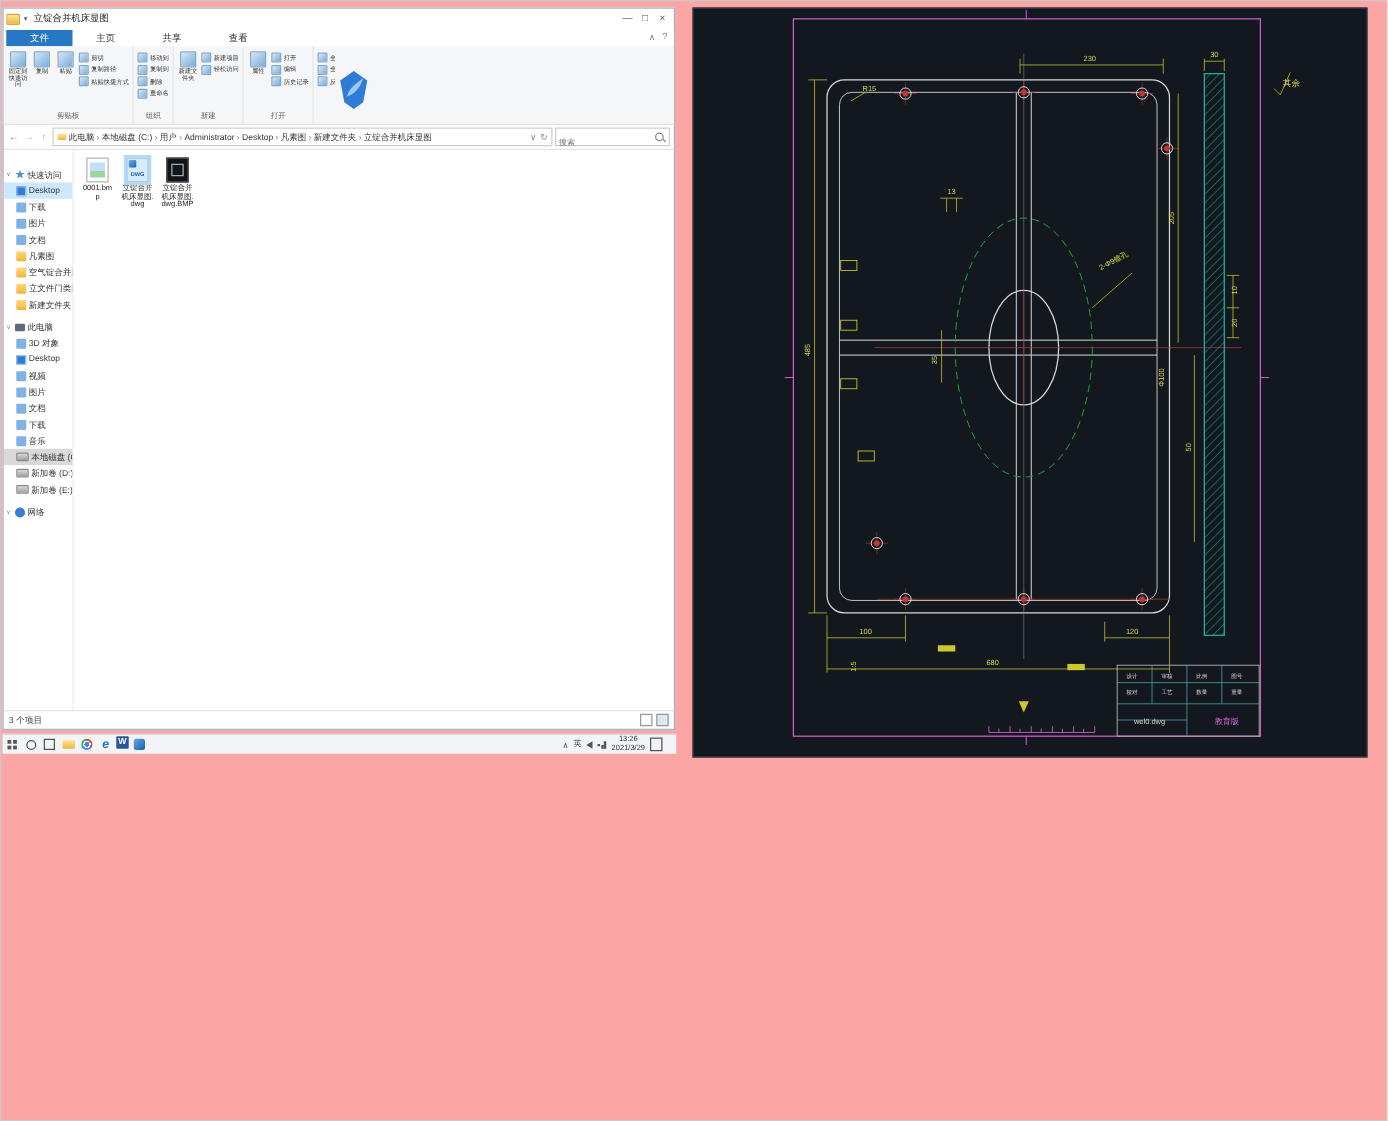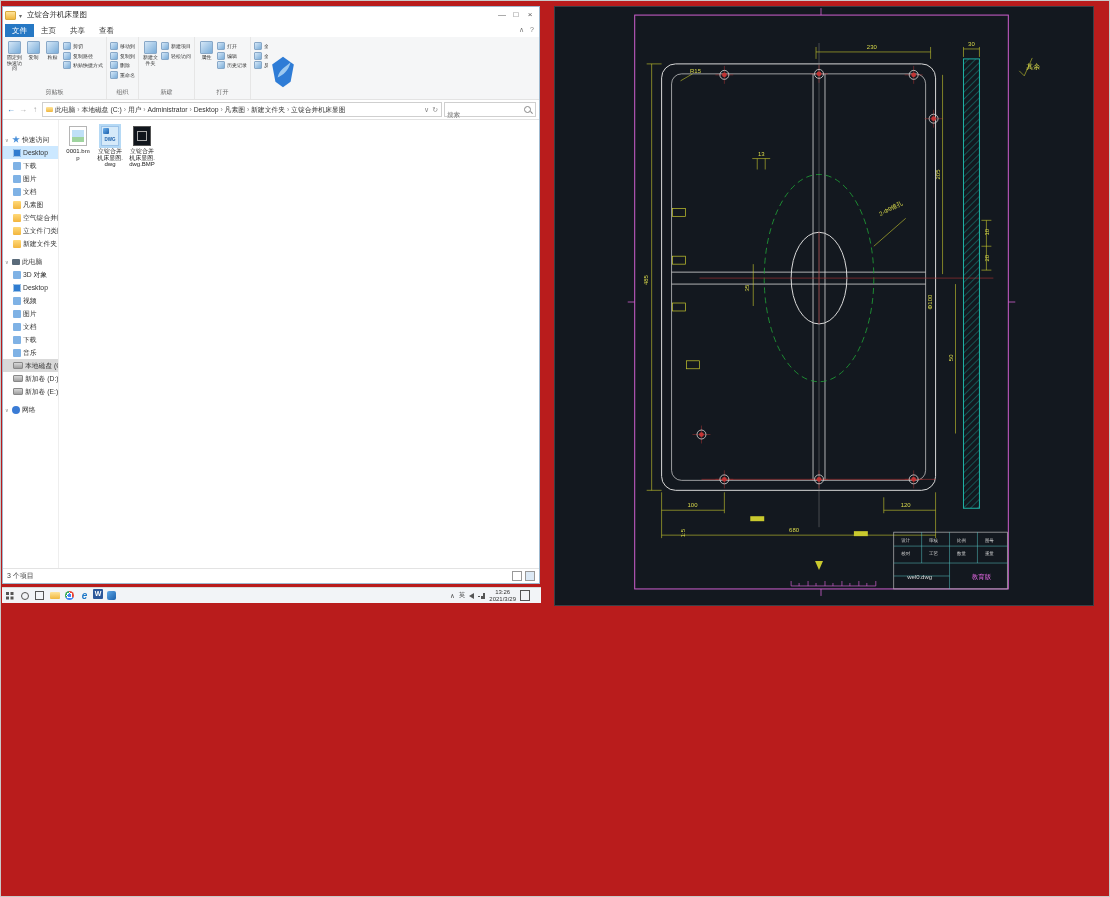--- a/index.html
+++ b/index.html
@@ -1,27 +1,27 @@
 <!DOCTYPE html>
 <html><head>
 <meta charset="utf-8">
 <style>
   html,body{margin:0;padding:0;background:#fff;font-family:"Liberation Sans",sans-serif;}
-  .canvas{position:relative;width:1110px;height:897px;background:#b91c1c;border:1px solid #c9c9c9;box-sizing:border-box;overflow:hidden;}
+  .canvas{position:relative;width:1110px;height:897px;background:#fca5a5;border:1px solid #c9c9c9;box-sizing:border-box;overflow:hidden;}
 
   
   .explorer{position:absolute;left:1px;top:5px;width:538px;height:578px;background:#fff;border:1px solid #9fb9cf;box-sizing:border-box;display:flex;flex-direction:column;color:#333;}
   .titlebar{height:16px;display:flex;align-items:center;padding:0 2px;gap:3px;flex:none;}
   .winicon{width:9px;height:7px;background:linear-gradient(#ffe49a,#f0b73f);border:0.5px solid #d8a93e;border-radius:1px;flex:none;}
   .qatbtn{font-size:6px;color:#666;}
   .wtitle{font-size:7.5px;color:#222;margin-left:2px;white-space:nowrap;overflow:hidden;}
   .caption{margin-left:auto;display:flex;}
   .caption span{width:14px;text-align:center;font-size:8px;color:#555;line-height:14px;}
   .tabsrow{height:14px;display:flex;align-items:flex-end;padding-left:2px;flex:none;position:relative;background:#fff;}
-  .tab{padding:2px 7px 1px;font-size:7.5px;color:#333;}
+  .tab{padding:2px 19px 1px;font-size:7.5px;color:#333;}
   .tab.accent{background:#2678c4;color:#fff;}
   .tabsrow-right{position:absolute;right:5px;top:3px;font-size:7px;color:#777;display:flex;gap:6px;}
   .ribbon{height:62px;background:#f5f6f7;border-bottom:1px solid #e3e3e3;position:relative;flex:none;display:flex;}
   .rgroups{display:flex;height:100%;max-width:265px;overflow:hidden;}
   .rgroup{display:flex;flex-direction:column;border-right:1px solid #e6e6e6;padding:2px 3px 0;}
   .rbody{flex:1;display:flex;gap:2px;align-items:flex-start;}
   .rbig{width:17px;display:flex;flex-direction:column;align-items:center;text-align:center;font-size:5px;color:#333;line-height:5.5px;}
   .ricon{width:11px;height:11px;margin:2px 0 1px;background:linear-gradient(135deg,#d5e7f7,#7aadd9);border:0.5px solid #88a8c8;border-radius:1px;flex:none;}
   .ricon.s{width:6px;height:6px;margin:0 2px 0 0;}
   .rsmallcol{display:flex;flex-direction:column;gap:1.5px;margin-top:3px;}

